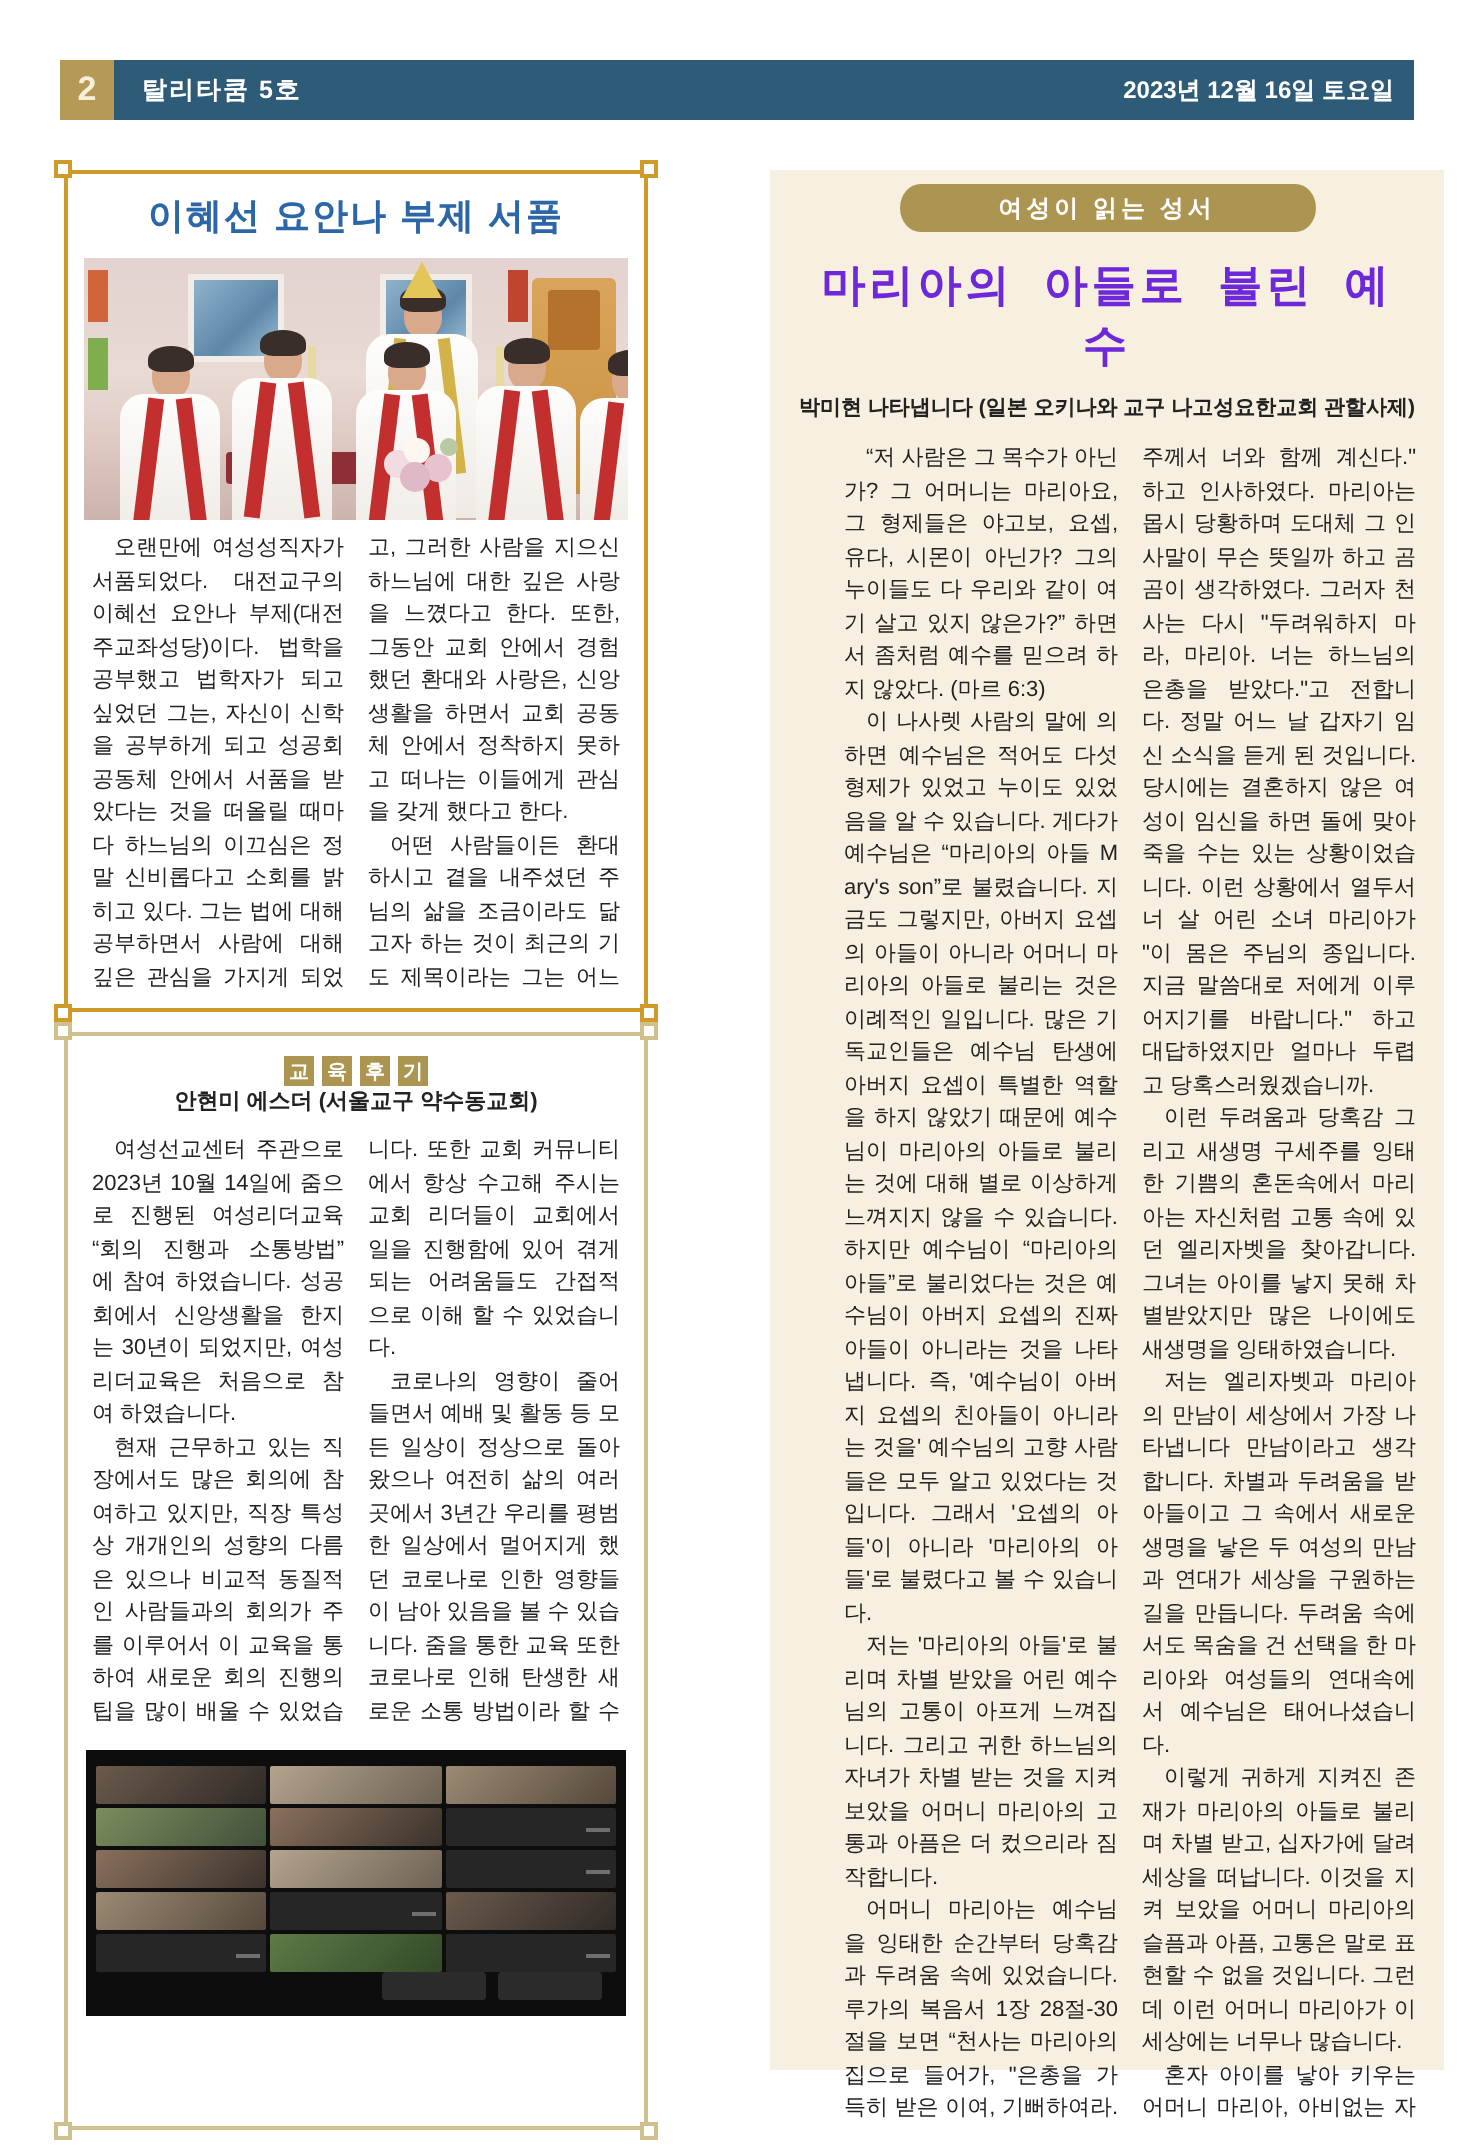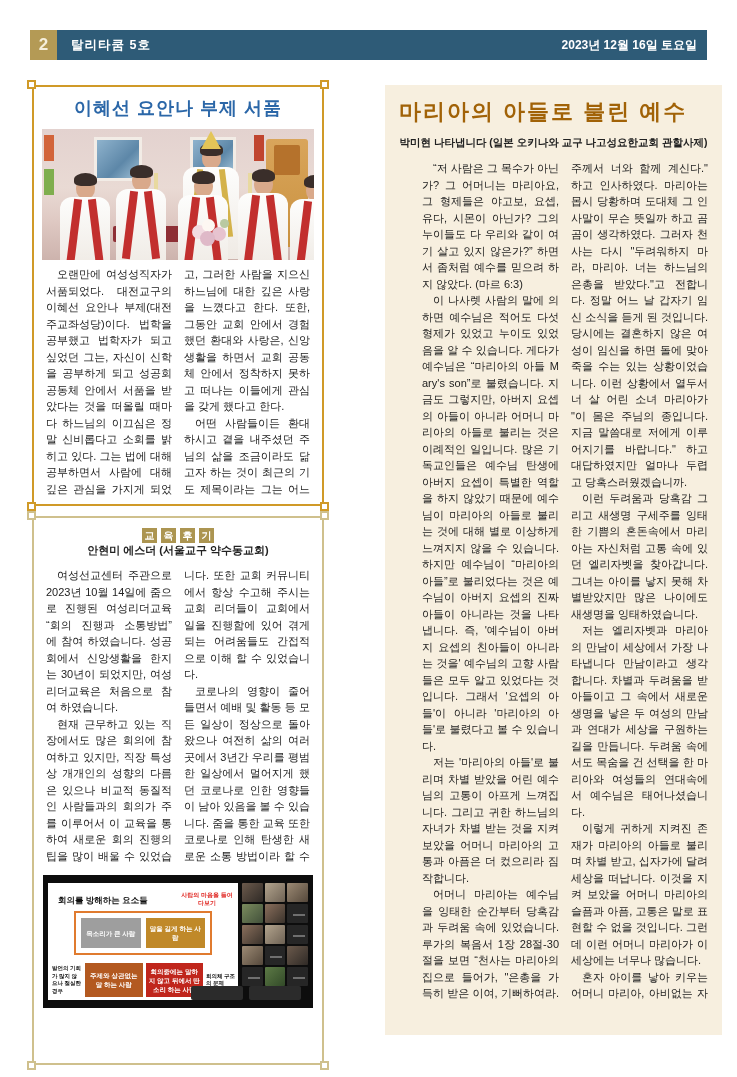--- a/index.html
+++ b/index.html
@@ -97,22 +97,22 @@
   .t-f { background:linear-gradient(135deg,#9c8a74,#55483b); }
   .btnrow { position:absolute; right:12px; bottom:8px; display:flex; gap:6px; }
   .btnrow span { width:52px; height:14px; background:#2b2b2b; border-radius:2px; }
 
   
   .panel { position:absolute; left:385px; top:85px; width:337px; height:950px;
     background:#f7efdf; padding:0 14px; }
   .badge { margin:7px auto 0 auto; width:208px; height:24px; background:#ac9551;
     border-radius:12px 12px 12px 12px / 14px 14px 14px 14px; color:#ffffff; font-size:12px; font-weight:bold;
     display:flex; align-items:center; justify-content:center; letter-spacing:2px; }
-  .panel-title { color:#a16207; font-size:22px; font-weight:bold;
-    letter-spacing:2px; padding:12px 0 9px 0; }
+  .panel-title { text-align:center; color:#6d28d9; font-size:22px; font-weight:bold;
+    letter-spacing:2px; padding:12px 0 9px 0;font-family:Liberation Mono, monospace; }
   .panel-byline { text-align:center; font-size:10.5px; font-weight:bold; color:#222; padding-bottom:10px; }
   .panel-body { height:848px; }
 </style>
 </head>
 <body>
 
 <div id="page">
 
   <div class="foliobar">
     <div class="folio-num">2</div>
@@ -194,34 +194,20 @@
     </div>
     <div class="byline">안현미 에스더 (서울교구 약수동교회)</div>
 
     <div class="body2col f2-body">
       <p>여성선교센터 주관으로 2023년 10월 14일에 줌으로 진행된 여성리더교육 “회의 진행과 소통방법” 에 참여 하였습니다. 성공회에서 신앙생활을 한지는 30년이 되었지만, 여성리더교육은 처음으로 참여 하였습니다.</p>
       <p>현재 근무하고 있는 직장에서도 많은 회의에 참여하고 있지만, 직장 특성 상 개개인의 성향의 다름은 있으나 비교적 동질적인 사람들과의 회의가 주를 이루어서 이 교육을 통하여 새로운 회의 진행의 팁을 많이 배울 수 있었습니다. 또한 교회 커뮤니티에서 항상 수고해 주시는 교회 리더들이 교회에서 일을 진행함에 있어 겪게 되는 어려움들도 간접적으로 이해 할 수 있었습니다.</p>
       <p>코로나의 영향이 줄어들면서 예배 및 활동 등 모든 일상이 정상으로 돌아왔으나 여전히 삶의 여러 곳에서 3년간 우리를 평범한 일상에서 멀어지게 했던 코로나로 인한 영향들이 남아 있음을 볼 수 있습니다. 줌을 통한 교육 또한 코로나로 인해 탄생한 새로운 소통 방법이라 할 수 있습니다. 사회적 위기 속에서도 이에 적응하고 극복하며 나은 방향으로 나아가듯, 이러한 교육을 통하여 여성리더들의 역량이 강화되고 이를 통하여 사회에 선한영향력을 미치는 성공회 여성 활동이 많아지길 기대해봅니다.</p>
     </div>
 
     <div class="shot">
-      <div class="slide">
-        <div class="sl-title">회의를 방해하는 요소들</div>
-        <div class="sl-note">사람의 마음을 들여다보기</div>
-        <div class="sl-top">
-          <div class="sl-box sl-gray">목소리가 큰 사람</div>
-          <div class="sl-box sl-ochre">말을 길게 하는 사람</div>
-        </div>
-        <div class="sl-bottom">
-          <div class="sl-small">발언의 기회가 많지 않으나 절실한 경우</div>
-          <div class="sl-box sl-brown">주제와 상관없는 말 하는 사람</div>
-          <div class="sl-box sl-red">회의중에는 말하지 않고 뒤에서 딴소리 하는 사람</div>
-          <div class="sl-small">회의체 구조의 문제</div>
-        </div>
-      </div>
       <div class="tiles">
         <div class="tile t-a"></div>
         <div class="tile t-c"></div>
         <div class="tile t-f"></div>
         <div class="tile t-b"></div>
         <div class="tile t-d"></div>
         <div class="tile nm"></div>
         <div class="tile t-d"></div>
         <div class="tile t-c"></div>
         <div class="tile nm"></div>
@@ -233,20 +219,21 @@
         <div class="tile nm"></div>
       </div>
       <div class="btnrow">
         <span></span>
         <span></span>
       </div>
     </div>
   </div>
 
   <div class="panel">
+    <div class="badge">여성이 읽는 성서</div>
     <div class="panel-title">마리아의 아들로 불린 예수</div>
     <div class="panel-byline">박미현 나타냅니다 (일본 오키나와 교구 나고성요한교회 관할사제)</div>
     <div class="body2col panel-body">
       <p>“저 사람은 그 목수가 아닌가? 그 어머니는 마리아요, 그 형제들은 야고보, 요셉, 유다, 시몬이 아닌가? 그의 누이들도 다 우리와 같이 여기 살고 있지 않은가?” 하면서 좀처럼 예수를 믿으려 하지 않았다. (마르 6:3)</p>
       <p>이 나사렛 사람의 말에 의하면 예수님은 적어도 다섯 형제가 있었고 누이도 있었음을 알 수 있습니다. 게다가 예수님은 “마리아의 아들 Mary's son”로 불렸습니다. 지금도 그렇지만, 아버지 요셉의 아들이 아니라 어머니 마리아의 아들로 불리는 것은 이례적인 일입니다. 많은 기독교인들은 예수님 탄생에 아버지 요셉이 특별한 역할을 하지 않았기 때문에 예수님이 마리아의 아들로 불리는 것에 대해 별로 이상하게 느껴지지 않을 수 있습니다. 하지만 예수님이 “마리아의 아들”로 불리었다는 것은 예수님이 아버지 요셉의 진짜 아들이 아니라는 것을 나타냅니다. 즉, '예수님이 아버지 요셉의 친아들이 아니라는 것을' 예수님의 고향 사람들은 모두 알고 있었다는 것입니다. 그래서 '요셉의 아들'이 아니라 '마리아의 아들'로 불렸다고 볼 수 있습니다.</p>
       <p>저는 '마리아의 아들'로 불리며 차별 받았을 어린 예수님의 고통이 아프게 느껴집니다. 그리고 귀한 하느님의 자녀가 차별 받는 것을 지켜 보았을 어머니 마리아의 고통과 아픔은 더 컸으리라 짐작합니다.</p>
       <p>어머니 마리아는 예수님을 잉태한 순간부터 당혹감과 두려움 속에 있었습니다. 루가의 복음서 1장 28절-30절을 보면 “천사는 마리아의 집으로 들어가, "은총을 가득히 받은 이여, 기뻐하여라. 주께서 너와 함께 계신다." 하고 인사하였다. 마리아는 몹시 당황하며 도대체 그 인사말이 무슨 뜻일까 하고 곰곰이 생각하였다. 그러자 천사는 다시 "두려워하지 마라, 마리아. 너는 하느님의 은총을 받았다."고 전합니다. 정말 어느 날 갑자기 임신 소식을 듣게 된 것입니다. 당시에는 결혼하지 않은 여성이 임신을 하면 돌에 맞아 죽을 수는 있는 상황이었습니다. 이런 상황에서 열두서너 살 어린 소녀 마리아가 "이 몸은 주님의 종입니다. 지금 말씀대로 저에게 이루어지기를 바랍니다." 하고 대답하였지만 얼마나 두렵고 당혹스러웠겠습니까.</p>
       <p>이런 두려움과 당혹감 그리고 새생명 구세주를 잉태한 기쁨의 혼돈속에서 마리아는 자신처럼 고통 속에 있던 엘리자벳을 찾아갑니다. 그녀는 아이를 낳지 못해 차별받았지만 많은 나이에도 새생명을 잉태하였습니다.</p>
       <p>저는 엘리자벳과 마리아의 만남이 세상에서 가장 나타냅니다 만남이라고 생각합니다. 차별과 두려움을 받아들이고 그 속에서 새로운 생명을 낳은 두 여성의 만남과 연대가 세상을 구원하는 길을 만듭니다. 두려움 속에서도 목숨을 건 선택을 한 마리아와 여성들의 연대속에서 예수님은 태어나셨습니다.</p>
       <p>이렇게 귀하게 지켜진 존재가 마리아의 아들로 불리며 차별 받고, 십자가에 달려 세상을 떠납니다. 이것을 지켜 보았을 어머니 마리아의 슬픔과 아픔, 고통은 말로 표현할 수 없을 것입니다. 그런데 이런 어머니 마리아가 이 세상에는 너무나 많습니다.</p>

